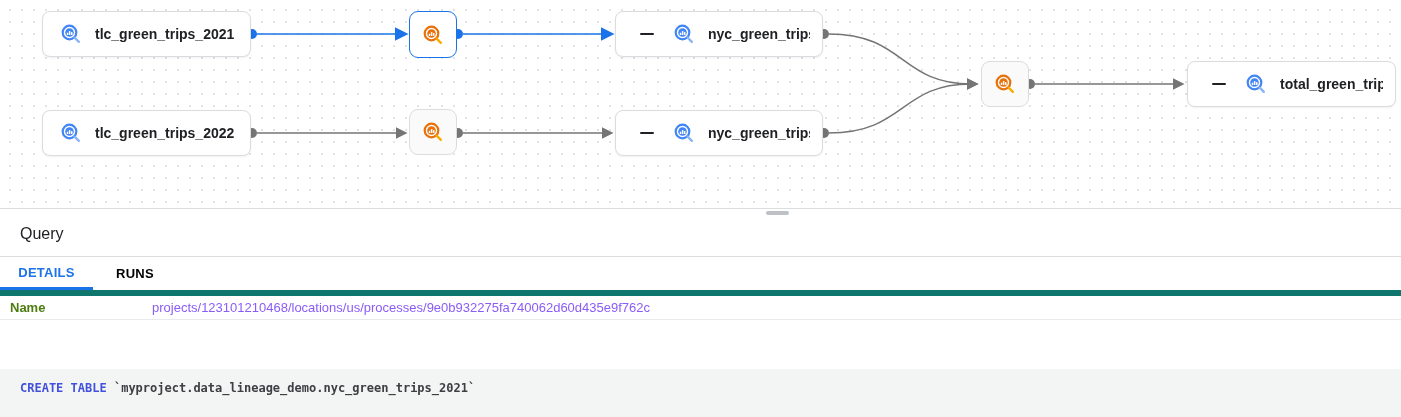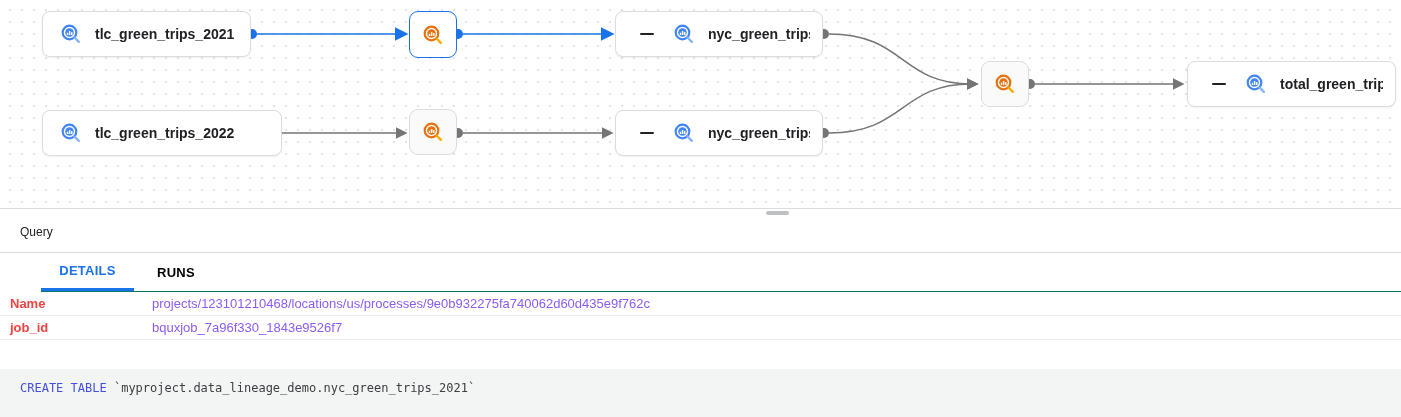--- a/index.html
+++ b/index.html
@@ -40,40 +40,40 @@
 
   .bqicon { width:24px; height:24px; flex:none; }
 
   .drag-handle {
     position:absolute; left:766px; top:211px; width:23px; height:4px;
     background:#bdc1c6; border-radius:2px; cursor:row-resize;
   }
 
   
   .panel { position:absolute; left:0; top:210px; width:1401px; }
-  .panel-title { padding:15px 20px 13px 20px; font-size:12px; color:#202124; border-bottom:1px solid #dadce0; }
-
-  .tabbar { display:flex; height:39px; border-bottom:1px solid #0f766e;margin-left:41px; }
+  .panel-title { padding:15px 20px 13px 20px; font-size:16px; color:#202124; border-bottom:1px solid #dadce0; }
+
+  .tabbar { display:flex; height:39px; border-bottom:6px solid #0f766e; }
   .tab {
     height:100%; display:flex; align-items:center; justify-content:center;
     font-size:13px; font-weight:bold; letter-spacing:.25px; color:#000000; cursor:pointer;
   }
   .tab.t1 { width:93px; }
   .tab.t2 { width:84px; }
   .tab.active { color:#1a73e8; border-bottom:3px solid #1a73e8; }
 
   .kvtable { width:100%; border-collapse:collapse; }
   .kvtable tr { border-bottom:1px solid #e8eaed; }
   .kvtable td { font-size:13px; padding:4px 0 4px 0; height:23px; }
-  .kvtable td.k { width:152px; padding-left:10px; font-weight:bold; color:#ef4444; }
+  .kvtable td.k { width:152px; padding-left:10px; font-weight:bold; color:#4d7c0f; }
   .kvtable td.v { color:#8b5cf6; }
 
   .codeblock {
     position:absolute; left:0; top:369px; width:1401px; height:48px;
-    background:#f3f4f4; padding:10px 20px 0 20px;
+    background:#f3f4f4; padding:10px 20px 0 20px;font-weight:bold;
   }
   .codeline {
     font-family:"DejaVu Sans Mono","Liberation Mono",monospace;
     font-size:12px; line-height:18px; color:#3c4043; white-space:pre;
   }
   .kw { color:#4250dc; }
 </style>
 </head>
 <body>
 
@@ -137,21 +137,21 @@
         <circle cx="10.5" cy="10.5" r="6.8" fill="none" stroke="#4285f4" stroke-width="2.2"></circle>
         <circle cx="10.5" cy="10.5" r="4.3" fill="#4285f4"></circle>
         <rect x="7.8" y="10.7" width="1.5" height="2.3" fill="#fff"></rect>
         <rect x="9.9" y="9.1" width="1.5" height="3.9" fill="#fff"></rect>
         <rect x="12.0" y="10.1" width="1.5" height="2.9" fill="#fff"></rect>
         <path d="M15.7 15.7 L19.8 19.8" stroke="#8ab4f8" stroke-width="2.4" stroke-linecap="round"></path>
       </svg>
       <span class="label">nyc_green_trips...</span>
     </div>
 
-    <div class="tnode" style="left:42px; top:110px; width:240px;">
+    <div class="tnode" style="left:42px; top:110px; width:209px;">
       <svg class="bqicon" viewBox="0 0 24 24">
         <circle cx="10.5" cy="10.5" r="6.8" fill="none" stroke="#4285f4" stroke-width="2.2"></circle>
         <circle cx="10.5" cy="10.5" r="4.3" fill="#4285f4"></circle>
         <rect x="7.8" y="10.7" width="1.5" height="2.3" fill="#fff"></rect>
         <rect x="9.9" y="9.1" width="1.5" height="3.9" fill="#fff"></rect>
         <rect x="12.0" y="10.1" width="1.5" height="2.9" fill="#fff"></rect>
         <path d="M15.7 15.7 L19.8 19.8" stroke="#8ab4f8" stroke-width="2.4" stroke-linecap="round"></path>
       </svg>
       <span class="label">tlc_green_trips_2022</span>
     </div>
@@ -218,24 +218,20 @@
       <div class="tab t1 active">DETAILS</div>
       <div class="tab t2">RUNS</div>
     </div>
 
     <table class="kvtable">
       <tbody>
           <tr>
         <td class="k">Name</td>
         <td class="v">projects/123101210468/locations/us/processes/9e0b932275fa740062d60d435e9f762c</td>
       </tr>
-      <tr>
-        <td class="k">job_id</td>
-        <td class="v">bquxjob_7a96f330_1843e9526f7</td>
-      </tr>
     </tbody>
       </table>
   </div>
 
   <div class="codeblock">
     <div class="codeline"><span class="kw">CREATE TABLE</span><span> `myproject.data_lineage_demo.nyc_green_trips_2021`</span></div>
   </div>
 
 </div>
 

